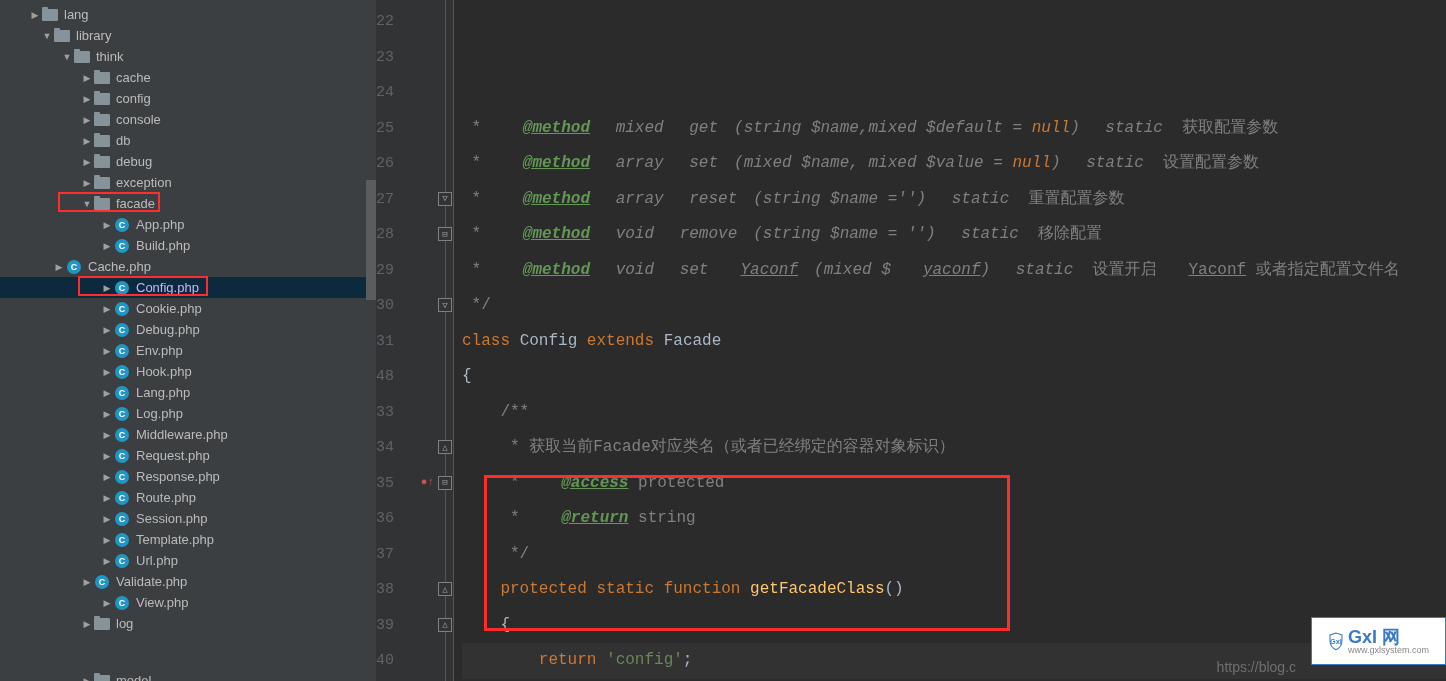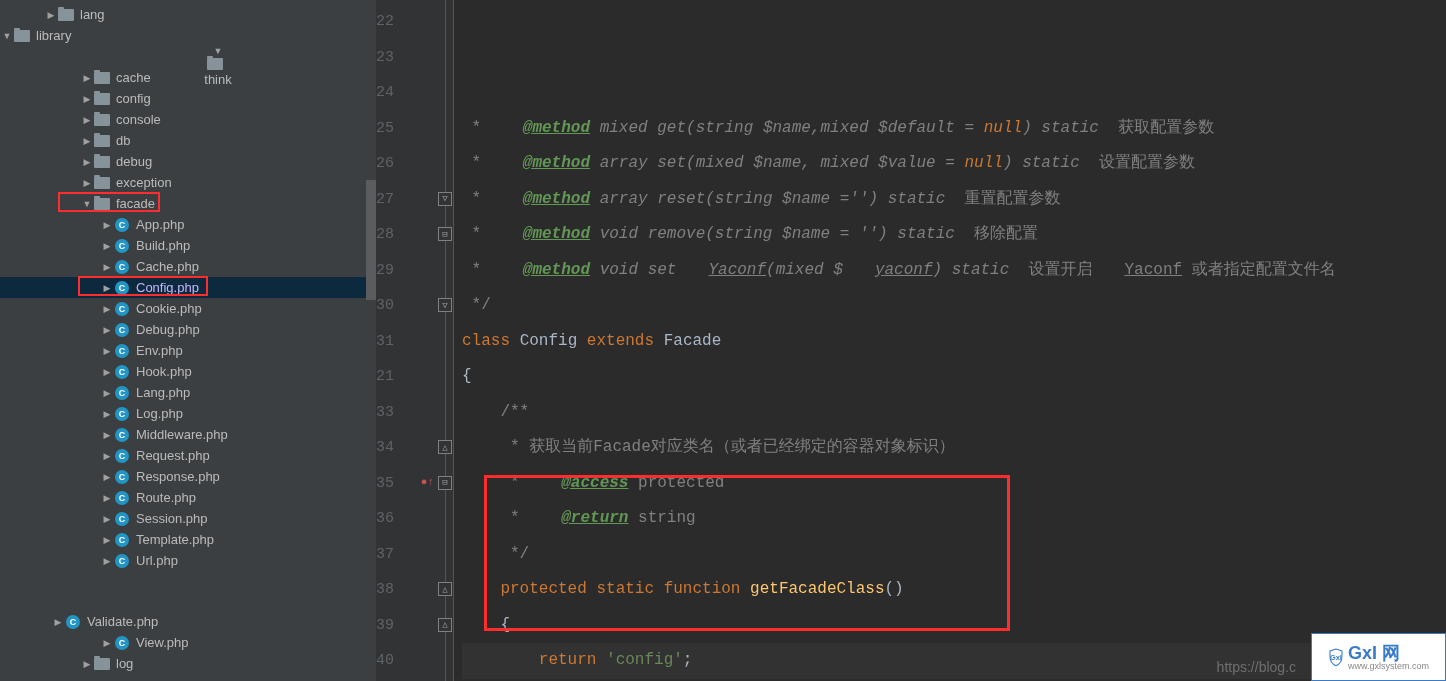--- a/index.html
+++ b/index.html
@@ -145,42 +145,42 @@
     position: relative;
   }
   .code .line { height: 35.5px; }
   .code .line.cursor-line { background: #323232; }
   .kw { color: #cc7832; }
   .cls { color: #a9b7c6; }
   .fn { color: #ffc66d; }
   .str { color: #6a8759; }
   .cmt { color: #808080; }
   .cmt-tag { color: #629755; font-weight: bold; font-style: italic; }
-  .cmt-i { font-style: italic; }
+  .cmt-i { font-style: italic; padding-left: 16px; }
   .cmt-u { text-decoration: underline; margin-left: 32px; }
   .null { color: #cc7832; }
   .cjk { color: #808080; }
   .code-highlight-box {
     position: absolute;
     border: 3px solid #ff2d2d;
     pointer-events: none;
     z-index: 5;
   }
   .watermark {
     position: absolute;
     bottom: 6px;
     right: 150px;
     color: #888;
     font-family: Arial, sans-serif;
     font-size: 14px;
     opacity: 0.7;
   }
   .logo {
     position: absolute;
-    bottom: 0;
+    bottom: 16px;
     right: 0;
     width: 135px;
     height: 48px;
     background: #fff;
     border: 1px solid #3a7bc8;
     display: flex;
     align-items: center;
     padding: 16px;
     font-family: Arial, sans-serif;
     gap: 4px;
@@ -208,35 +208,35 @@
     background: #5a5d5f;
     top: 180px;
     height: 120px;
   }
 </style>
 </head>
 <body>
 
 <div class="sidebar">
   <div id="tree-container">
-      <div class="tree-item" style="padding-left: 44px; position: relative;">
+      <div class="tree-item" style="padding-left: 28px; position: relative;">
         <span class="chevron right"></span>
         <span class="icon">
           <span class="folder-icon"></span>
         </span>
         <span>lang</span>
       </div>
-      <div class="tree-item" style="position: relative; text-align: center;">
+      <div class="tree-item" style="padding-left: 40px; position: relative; text-align: center;">
         <span class="chevron down"></span>
         <span class="icon">
           <span class="folder-icon"></span>
         </span>
         <span>library</span>
       </div>
-      <div class="tree-item" style="padding-left: 60px; position: relative; flex-direction: column;">
+      <div class="tree-item" style="padding-left: 60px; position: relative;">
         <span class="chevron down"></span>
         <span class="icon">
           <span class="folder-icon"></span>
         </span>
         <span>think</span>
       </div>
       <div class="tree-item" style="padding-left: 80px; position: relative;">
         <span class="chevron right"></span>
         <span class="icon">
           <span class="folder-icon"></span>
@@ -293,21 +293,21 @@
         </span>
         <span>App.php</span>
       </div>
       <div class="tree-item" style="padding-left: 100px; position: relative;">
         <span class="chevron right"></span>
         <span class="icon">
           <span class="php-icon"></span>
         </span>
         <span>Build.php</span>
       </div>
-      <div class="tree-item" style="padding-left: 100px; position: relative;">
+      <div class="tree-item" style="padding-left: 52px; position: relative;">
         <span class="chevron right"></span>
         <span class="icon">
           <span class="php-icon"></span>
         </span>
         <span>Cache.php</span>
       </div>
       <div class="tree-item selected" style="padding-left: 100px; position: relative;">
         <span class="chevron right"></span>
         <span class="icon">
           <span class="php-icon"></span>
@@ -399,21 +399,21 @@
         </span>
         <span>Template.php</span>
       </div>
       <div class="tree-item" style="padding-left: 100px; position: relative;">
         <span class="chevron right"></span>
         <span class="icon">
           <span class="php-icon"></span>
         </span>
         <span>Url.php</span>
       </div>
-      <div class="tree-item" style="padding-left: 51px; position: relative; margin-top: 40px;">
+      <div class="tree-item" style="padding-left: 80px; position: relative;">
         <span class="chevron right"></span>
         <span class="icon">
           <span class="php-icon"></span>
         </span>
         <span>Validate.php</span>
       </div>
       <div class="tree-item" style="padding-left: 100px; position: relative;">
         <span class="chevron right"></span>
         <span class="icon">
           <span class="php-icon"></span>
@@ -452,21 +452,21 @@
       <div class="ln">22</div>
       <div class="ln">23</div>
       <div class="ln">24</div>
       <div class="ln">25</div>
       <div class="ln">26</div>
       <div class="ln">27</div>
       <div class="ln">28</div>
       <div class="ln">29</div>
       <div class="ln">30</div>
       <div class="ln">31</div>
-      <div class="ln">21</div>
+      <div class="ln">48</div>
       <div class="ln">33</div>
       <div class="ln">34</div>
       <div class="ln">35<span class="vcs-marker">●↑</span></div>
       <div class="ln">36</div>
       <div class="ln">37</div>
       <div class="ln">38</div>
       <div class="ln">39</div>
       <div class="ln">40</div>
     </div>
   <div class="fold-col">

